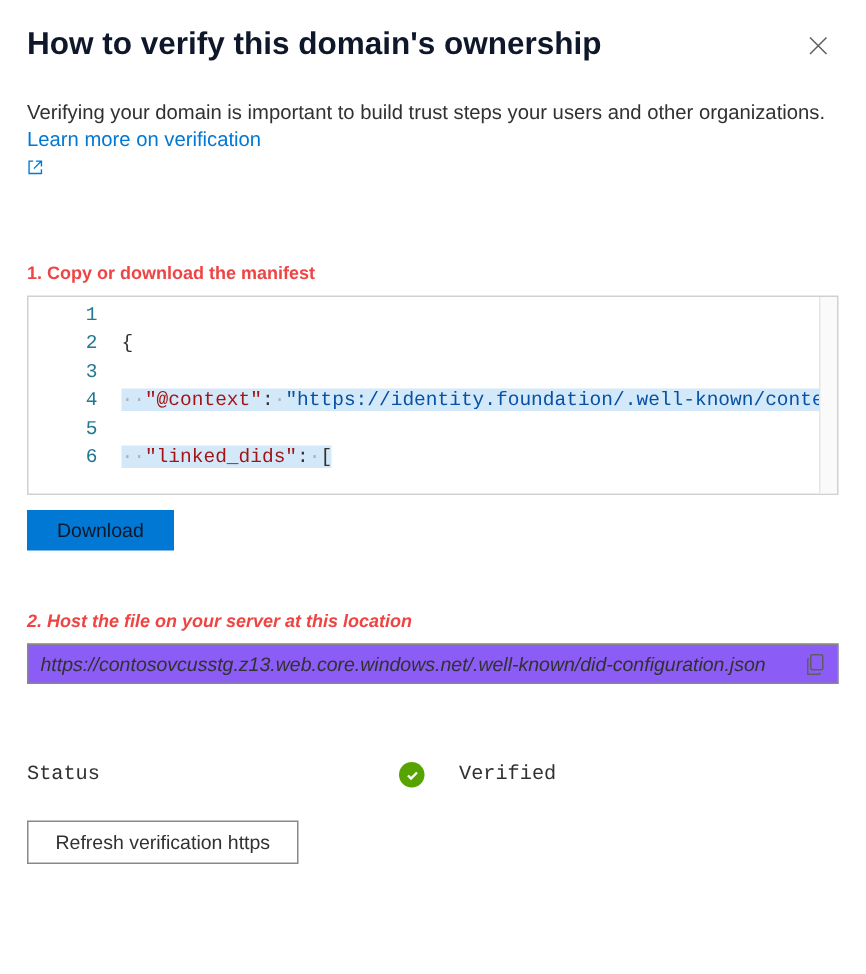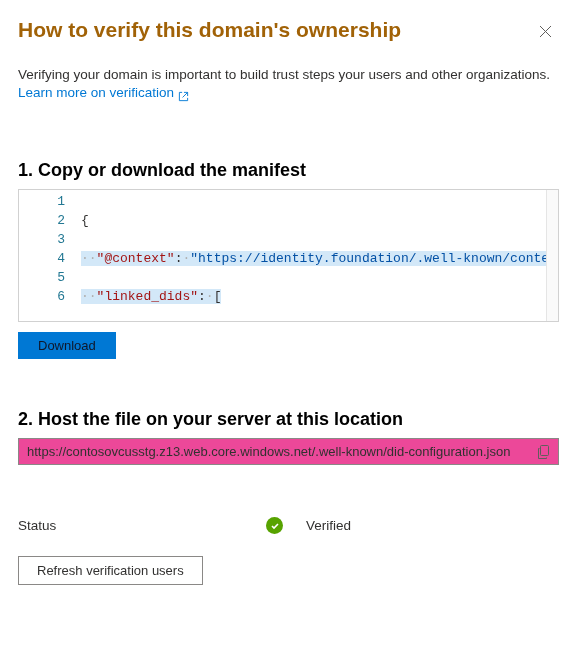--- a/index.html
+++ b/index.html
@@ -16,21 +16,21 @@
       width: 577px;
     }
     .header {
       display: flex;
       justify-content: space-between;
       align-items: flex-start;
     }
     .page-title {
       font-size: 21px;
       font-weight: 600;
-      color: #a16207;
+      color: #0f172a;
     }
     .close-btn {
       width: 28px;
       height: 28px;
       display: flex;
       align-items: center;
       justify-content: center;
       cursor: pointer;
       color: #605e5c;
       font-size: 15px;
@@ -41,33 +41,34 @@
       margin-top: 20px;
       font-size: 13.5px;
       color: #323130;
       line-height: 1.35;
     }
     .link {
       color: #0078d4;
       text-decoration: none;
       font-size: 13.5px;
       display: inline-flex;
-      align-items: flex-end;
+      align-items: flex-start;
       gap: 4px;
+      flex-direction: column;
     }
     .open-icon {
       display: inline-flex;
     }
     .section-title {
       font-weight: 600;
-      font-size: 18px;
-      color: #000000;
+      font-size: 12px;
+      color: #ef4444;
     }
     .section-1 { margin-top: 58px; }
-    .section-2 { margin-top: 50px; }
+    .section-2 { margin-top: 40px; font-style: italic; }
     .section-3 { margin-top: 52px; }
     .code-box {
       margin-top: 8px;
       border: 1px solid #d1d1d1;
       height: 133px;
       background: #fff;
       font-family: Consolas, "Courier New", monospace;
       font-size: 13px;
       overflow: hidden;
       position: relative;
@@ -108,41 +109,42 @@
       color: #0f172a;
       border: none;
       padding: 6px 20px;
       font-size: 13px;
       font-family: inherit;
       cursor: pointer;
     }
     .location-field {
       margin-top: 8px;
       border: 1px solid #8a8886;
-      background: #ec4899;
+      background: #8b5cf6;
       padding: 5px 8px;
       display: flex;
       align-items: center;
       justify-content: space-between;
       font-size: 13px;
       color: #323130;
     }
     .copy-icon {
       color: #605e5c;
       cursor: pointer;
       display: flex;
     }
     .sub-text {
       margin-top: 10px;
       font-size: 13.5px;
     }
     .status-row {
       margin-top: 22px;
       display: flex;
       align-items: center;
+      font-family: Liberation Mono, monospace;
     }
     .status-label {
       width: 248px;
       font-size: 13.5px;
       color: #323130;
     }
     .status-value {
       display: flex;
       align-items: center;
       gap: 23px;
@@ -236,14 +238,14 @@
     <div class="status-label">Status</div>
     <div class="status-value">
       <span class="check-icon">
         <svg width="10" height="10" viewBox="0 0 10 10">
             <path d="M2 5 L4 7 L8 3" stroke="#fff" stroke-width="1.6" fill="none"></path>
           </svg>
       </span>
       <span>Verified</span>
     </div>
   </div>
-  <button class="secondary-btn">Refresh verification users</button>
+  <button class="secondary-btn">Refresh verification https</button>
 </div>
 
 </body></html>

